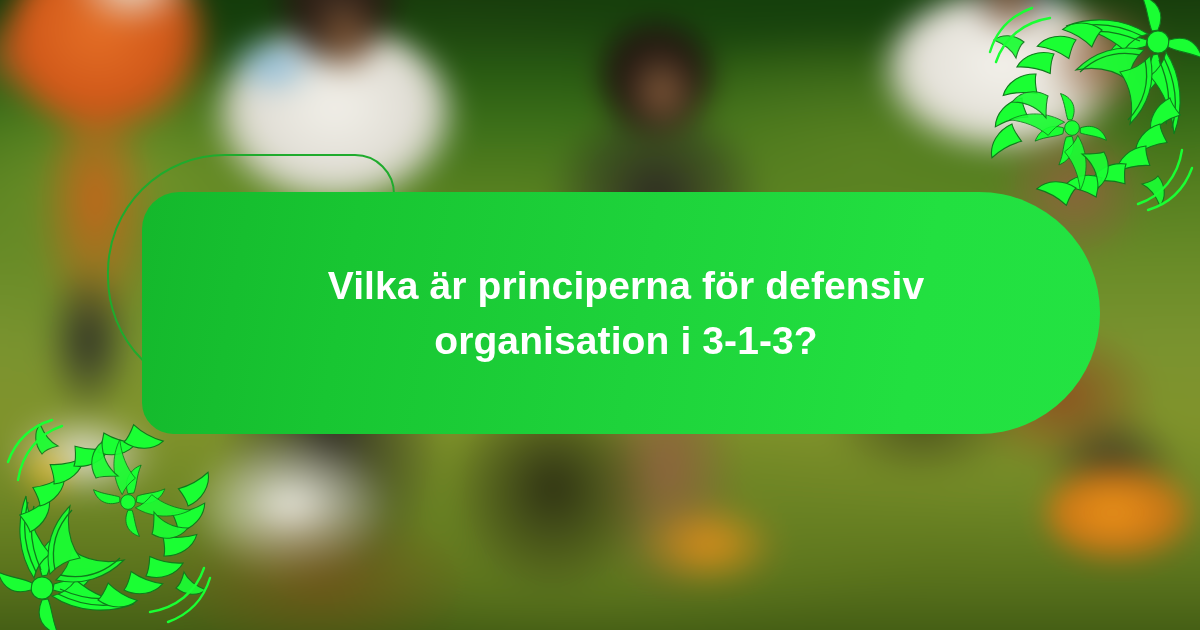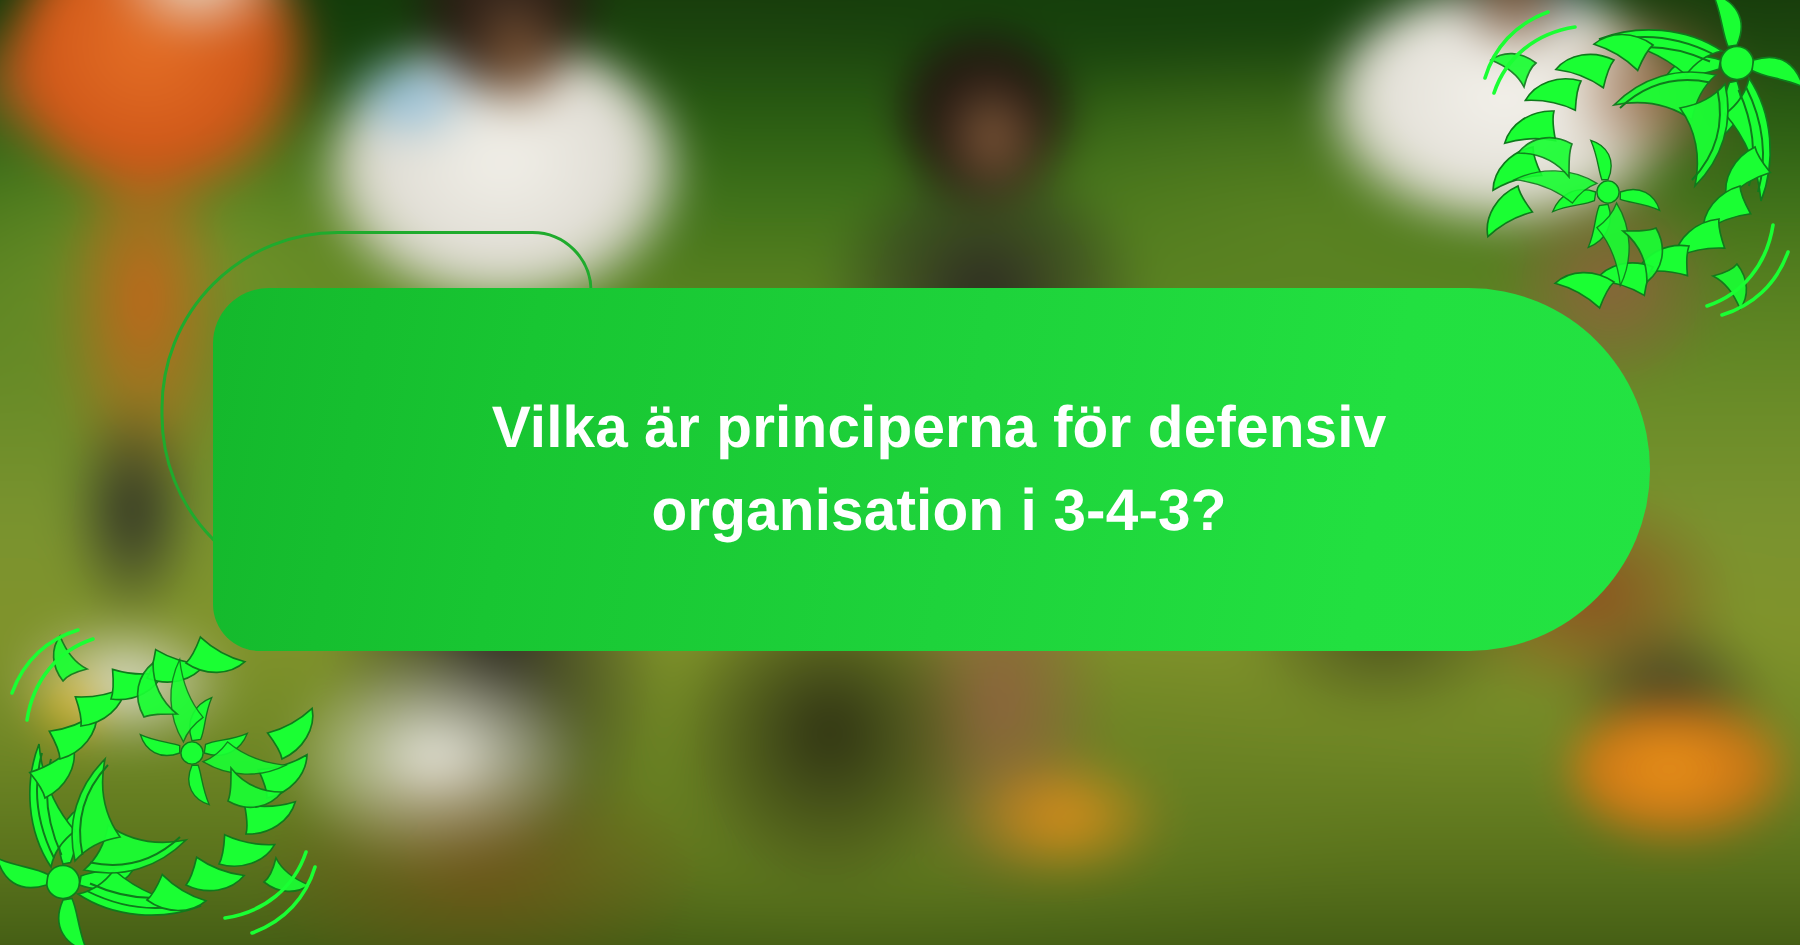--- a/index.html
+++ b/index.html
@@ -399,16 +399,16 @@
           <path d="M168 8 C 190 16 204 32 210 52"></path>
           <path d="M8 168 C 16 190 32 204 52 210"></path>
         </g>
       </g>
     </svg>
   </div>
 
   <div class="ghost-card"></div>
 
   <div class="hero-card">
-    <h1 class="hero-title">Vilka är principerna för defensiv organisation i 3-4-3?</h1>
+    <h1 class="hero-title">Vilka är principerna för defensiv organisation i 3-1-3?</h1>
   </div>
 
 </div>
 
 </body></html>

